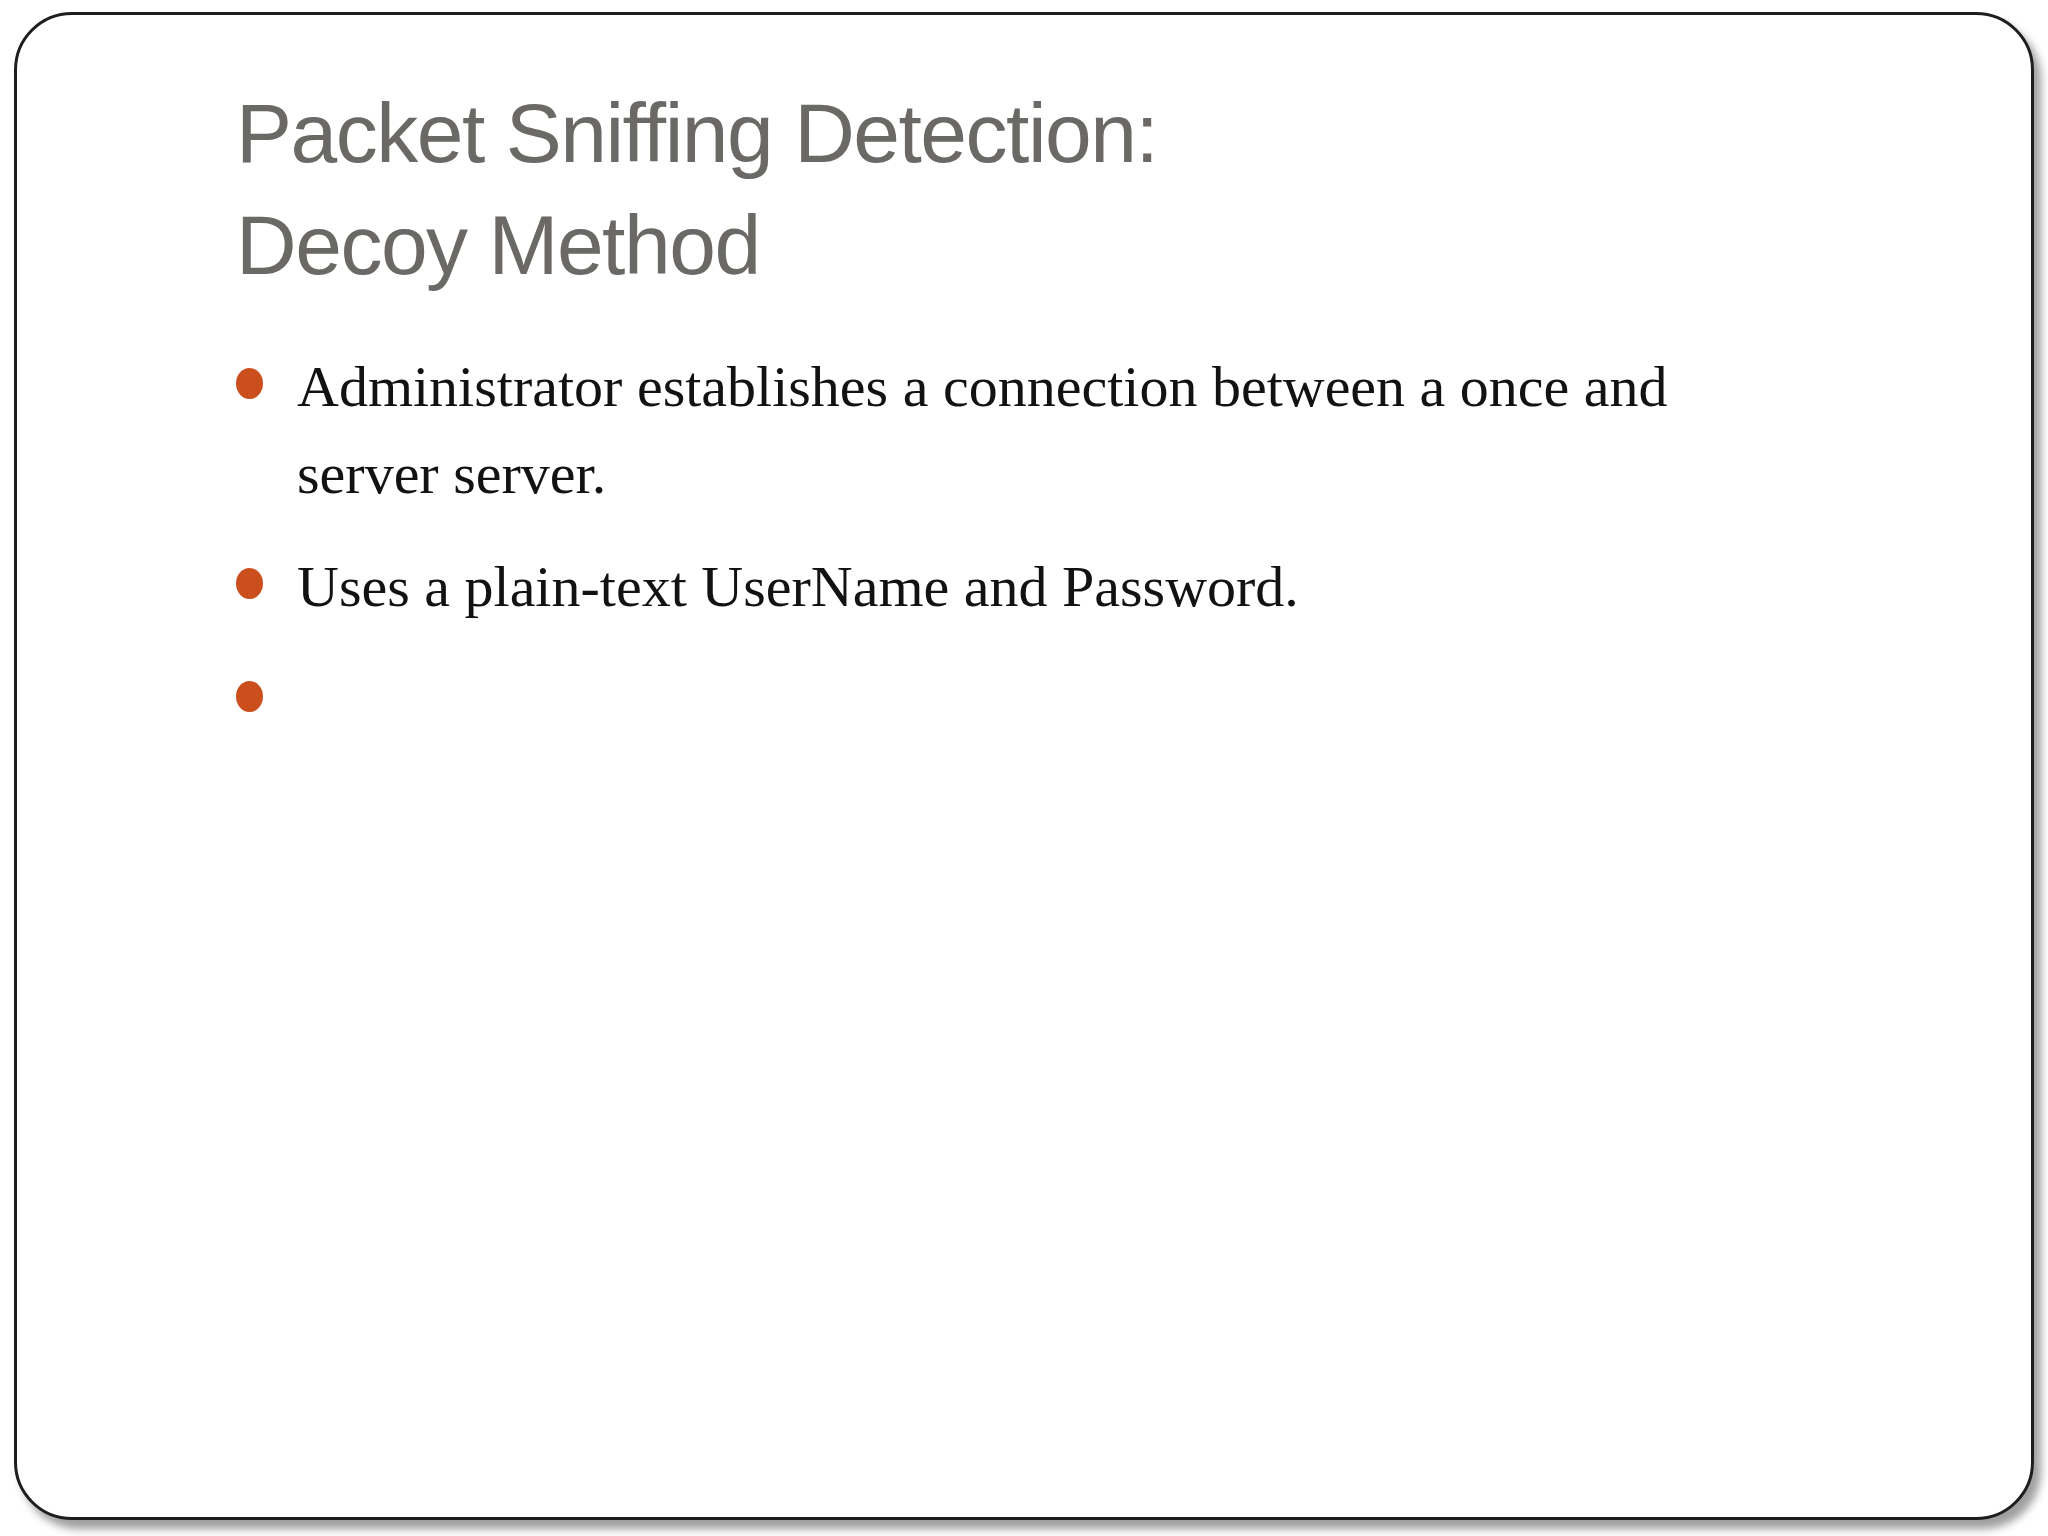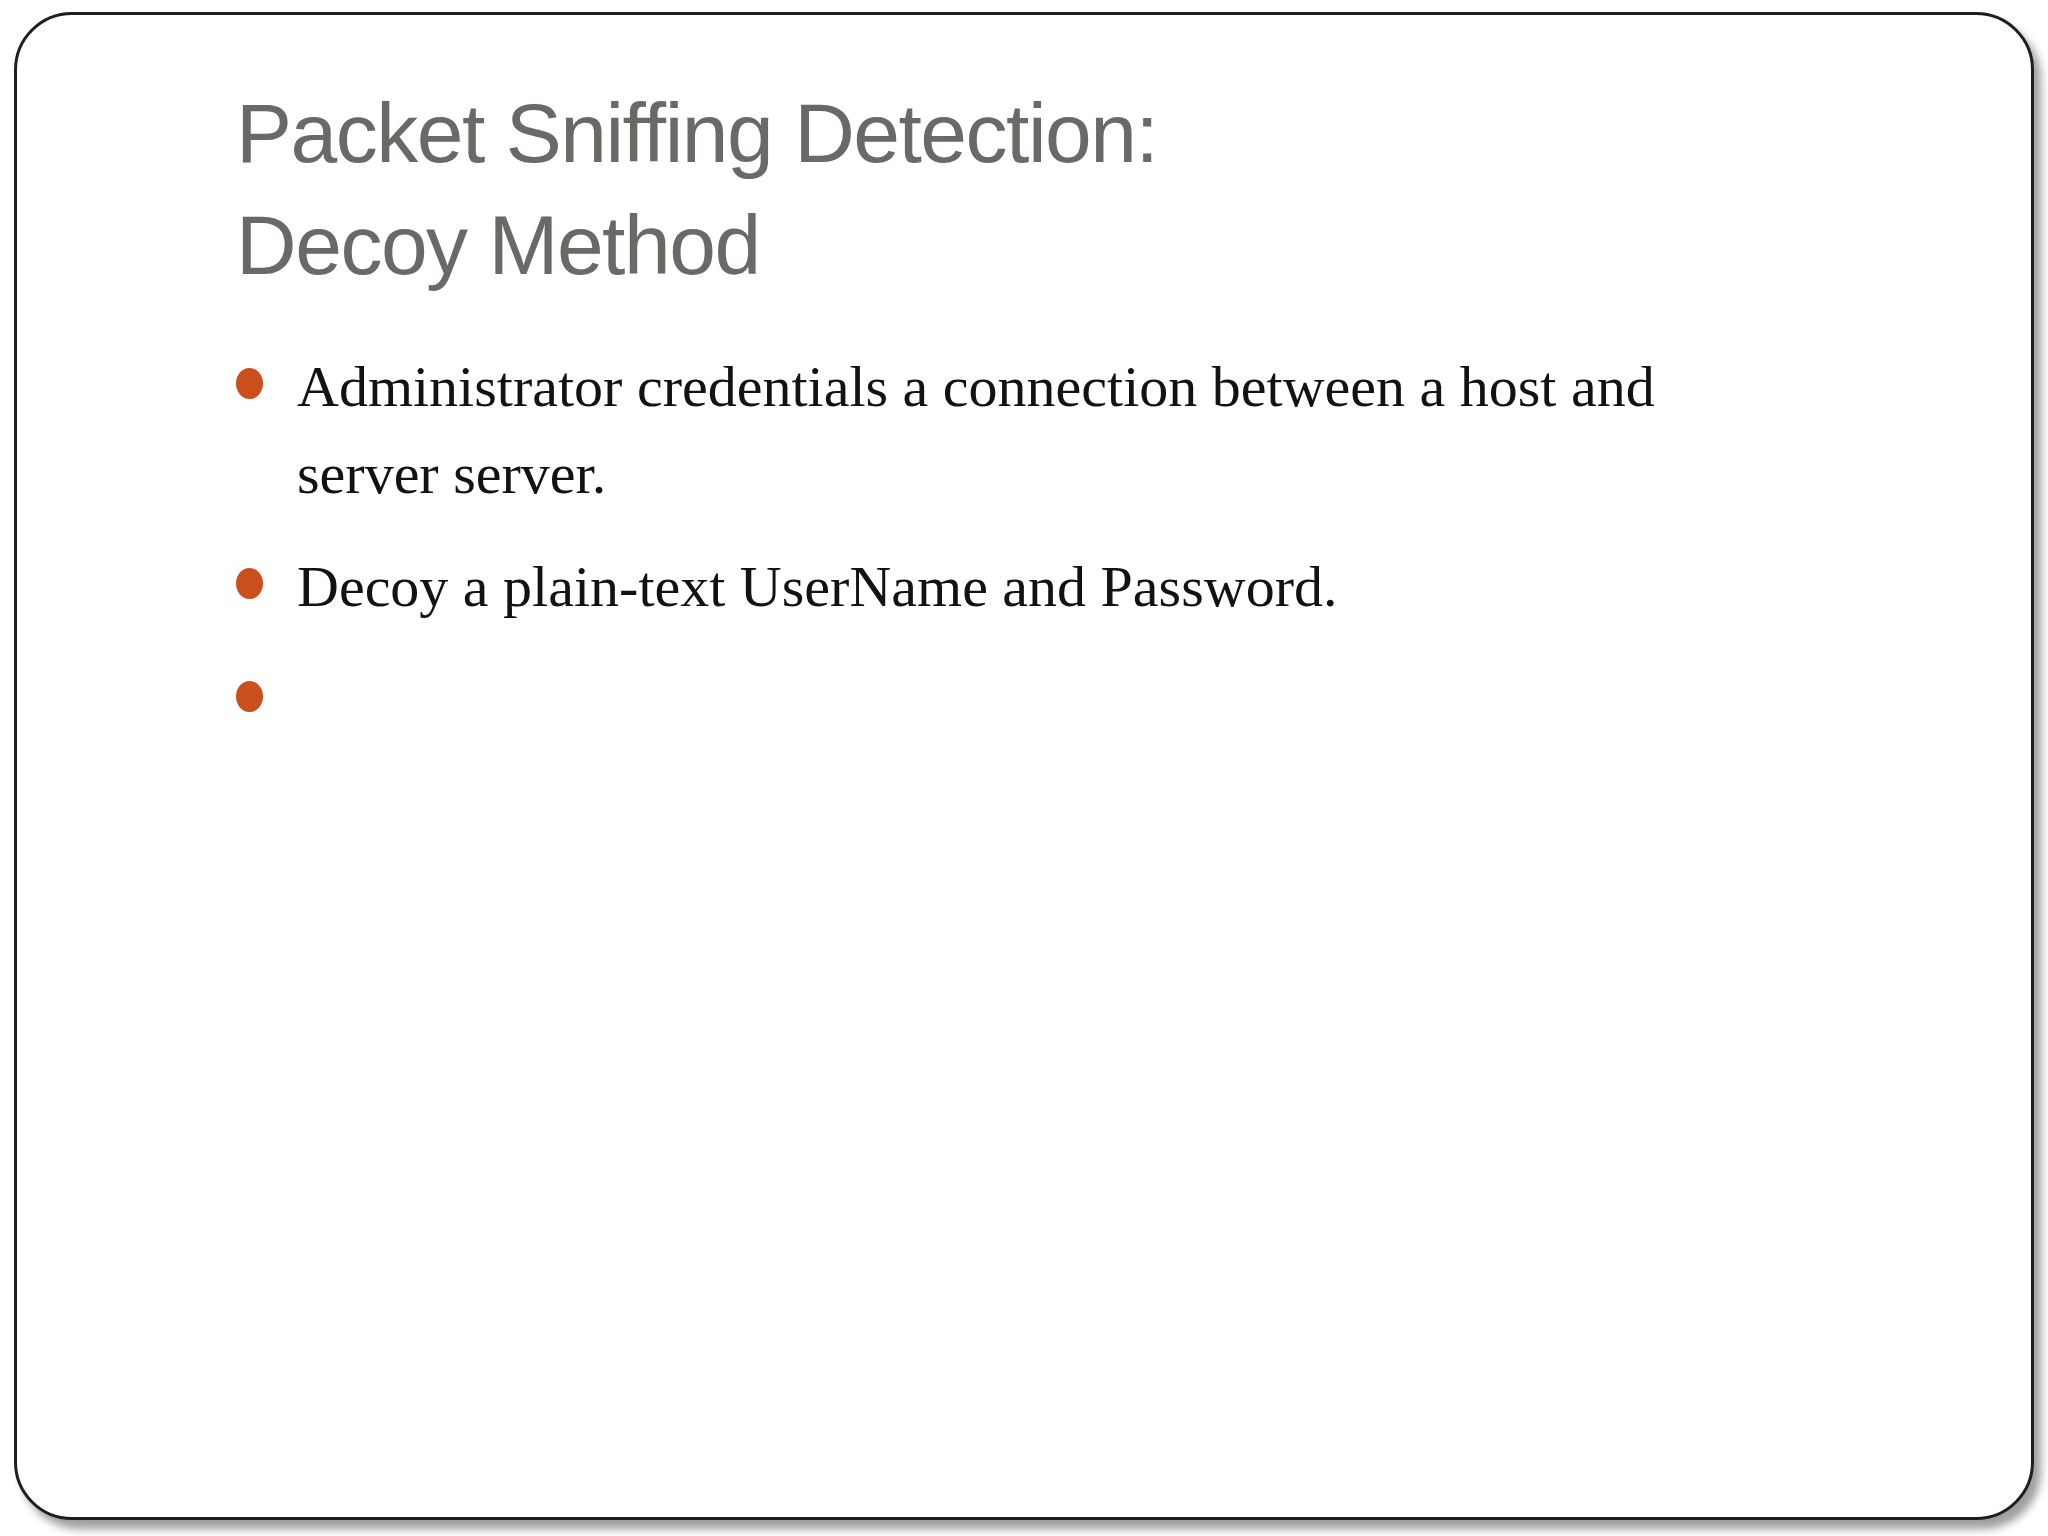--- a/index.html
+++ b/index.html
@@ -70,27 +70,27 @@
 
 <div class="slide">
   <h1 class="title" style="margin:0">
     <span class="title-line">Packet Sniffing Detection:</span>
     <span class="title-line">Decoy Method</span>
   </h1>
   <ul class="bullet-list">
       <li class="bullet-item">
         <span class="marker"></span>
         <span class="bullet-text">
-          <span class="line">Administrator credentials a connection between a host and</span>
+          <span class="line">Administrator establishes a connection between a once and</span>
           <span class="line">server server.</span>
         </span>
       </li>
       <li class="bullet-item">
         <span class="marker"></span>
         <span class="bullet-text">
-          <span class="line">Decoy a plain-text UserName and Password.</span>
+          <span class="line">Uses a plain-text UserName and Password.</span>
         </span>
       </li>
       <li class="bullet-item">
         <span class="marker"></span>
       </li>
     </ul>
 </div>
 
 </body></html>

